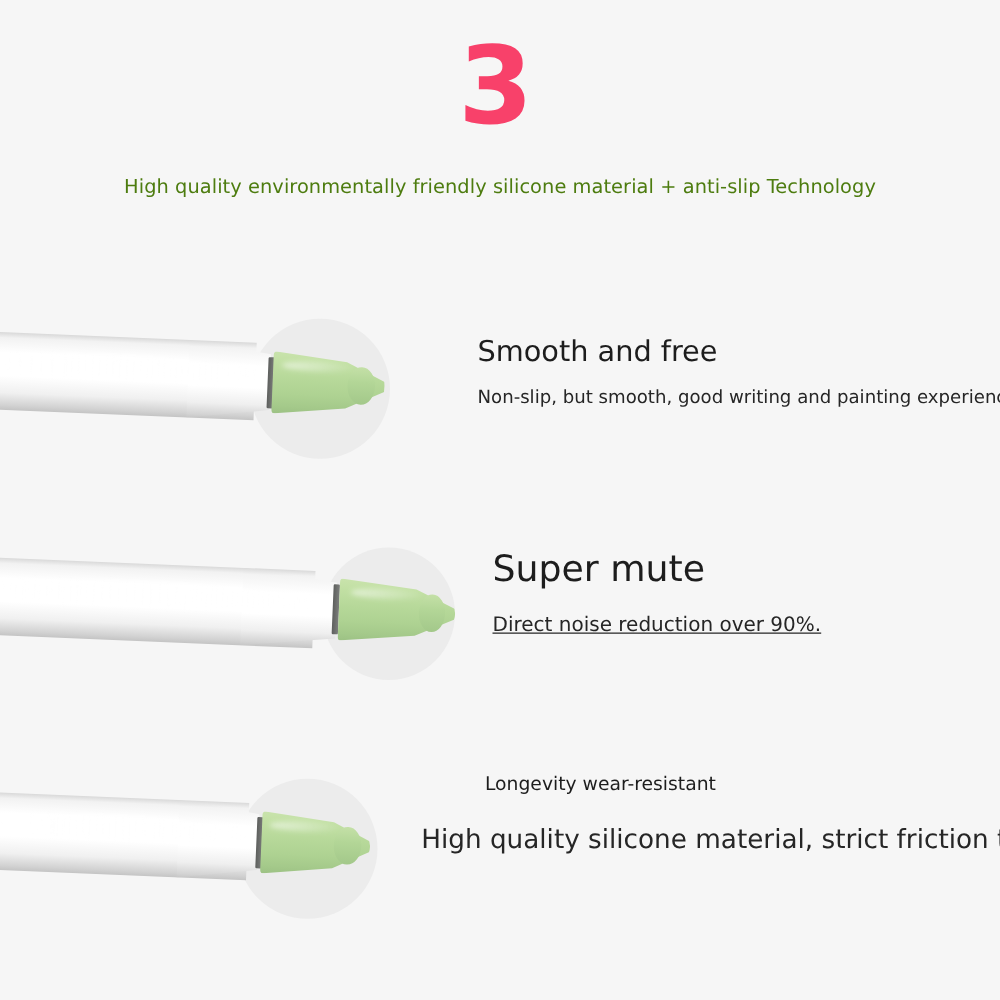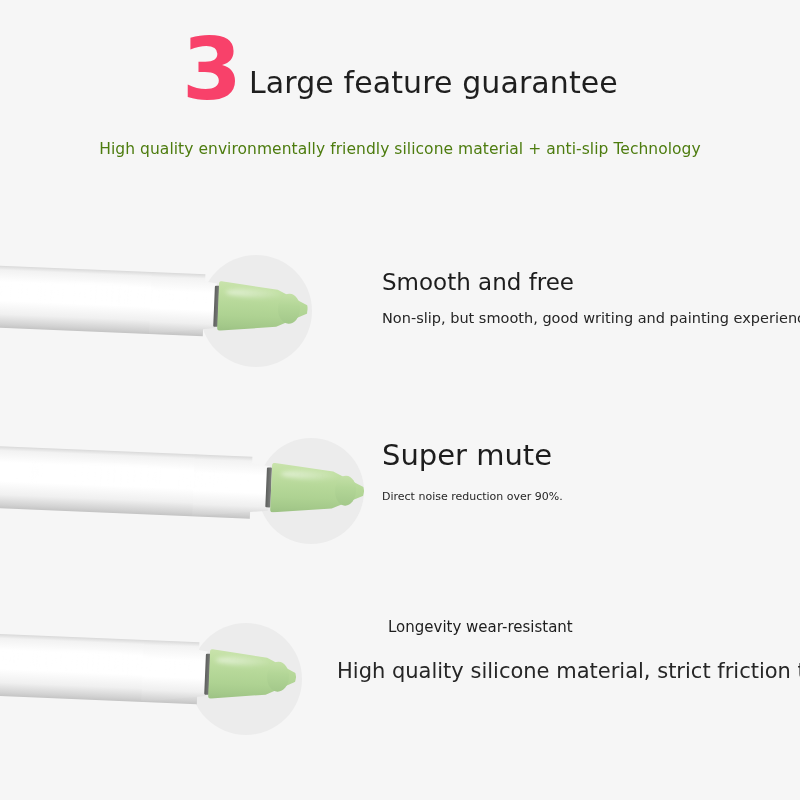--- a/index.html
+++ b/index.html
@@ -222,21 +222,21 @@
     filter: blur(2px);
     border-radius: 50%;
   }
   #row-0 .pen-nib-gloss { left: 85%; top: 27px; width: 19%; height: 8px; }
   #row-1 .pen-nib-gloss { left: 86%; top: 26px; width: 16%; height: 8px; }
   #row-2 .pen-nib-gloss { left: 84%; top: 27px; width: 19%; height: 8px; }
 
   
   .feature-text { position: absolute; }
   #row-0 .feature-text { left: 382px; top: 34px; }
-  #row-1 .feature-text { left: 382px; top: 18px; }
+  #row-1 .feature-text { left: 394px; top: 18px; }
   #row-2 .feature-text { left: 337px; top: 14px; }
 
   .feature-title {
     color: #1d1d1d;
     font-weight: 400;
     white-space: nowrap;
     line-height: 1.18;
   }
   .feature-desc {
     color: #262626;
@@ -244,35 +244,34 @@
     white-space: nowrap;
     line-height: 1.2;
   }
 
   
   #row-0 .feature-title { font-size: 23px; }
   #row-0 .feature-desc  { font-size: 14.5px; margin-top: 14px; }
 
   
   #row-1 .feature-title { font-size: 29px; }
-  #row-1 .feature-desc  { font-size: 11px; margin-top: 18px; }
+  #row-1 .feature-desc  { font-size: 16px; margin-top: 18px; text-decoration: underline; }
 
   
   #row-2 .feature-title { font-size: 15px; margin-left: 51px; }
   #row-2 .feature-desc  { font-size: 21px; margin-top: 22px; }
 </style>
 </head>
 <body>
 
 <div class="stage">
 
   <div class="header">
     <div class="headline">
       <span class="big-number">3</span>
-      <span class="headline-title">Large feature guarantee</span>
     </div>
     <div class="subtitle">High quality environmentally friendly silicone material + anti-slip Technology</div>
   </div>
 
   <div class="feature-row" id="row-0">
     <div class="tip-halo"></div>
     <div class="pen">
       <div class="pen-barrel"></div>
       <div class="pen-cone-wrap">
         <div class="pen-cone"></div>

